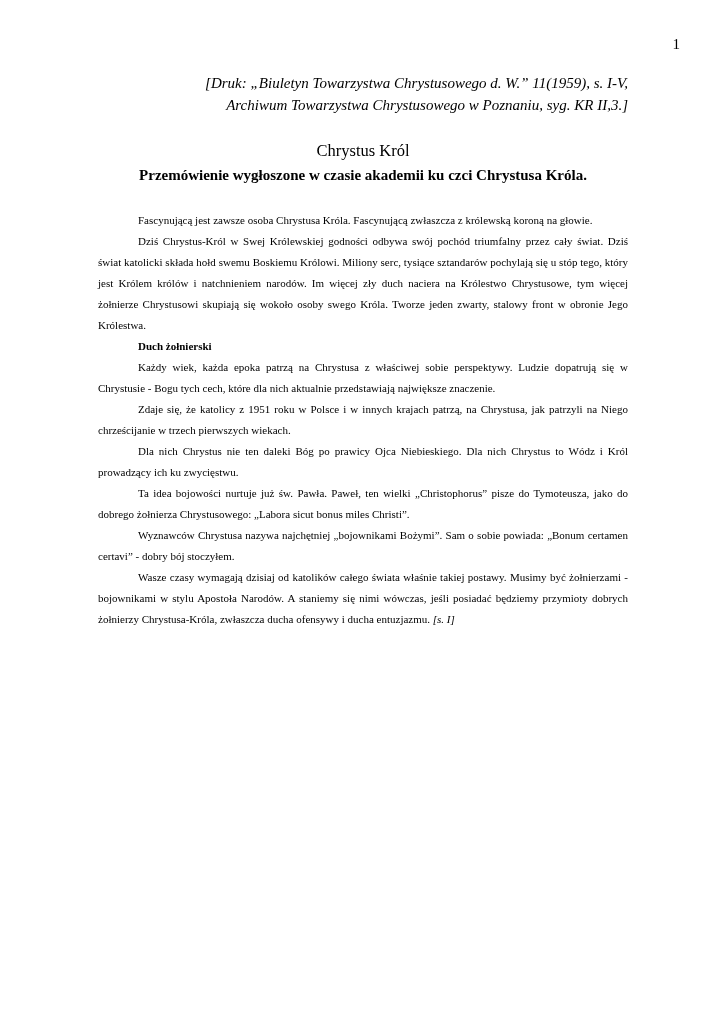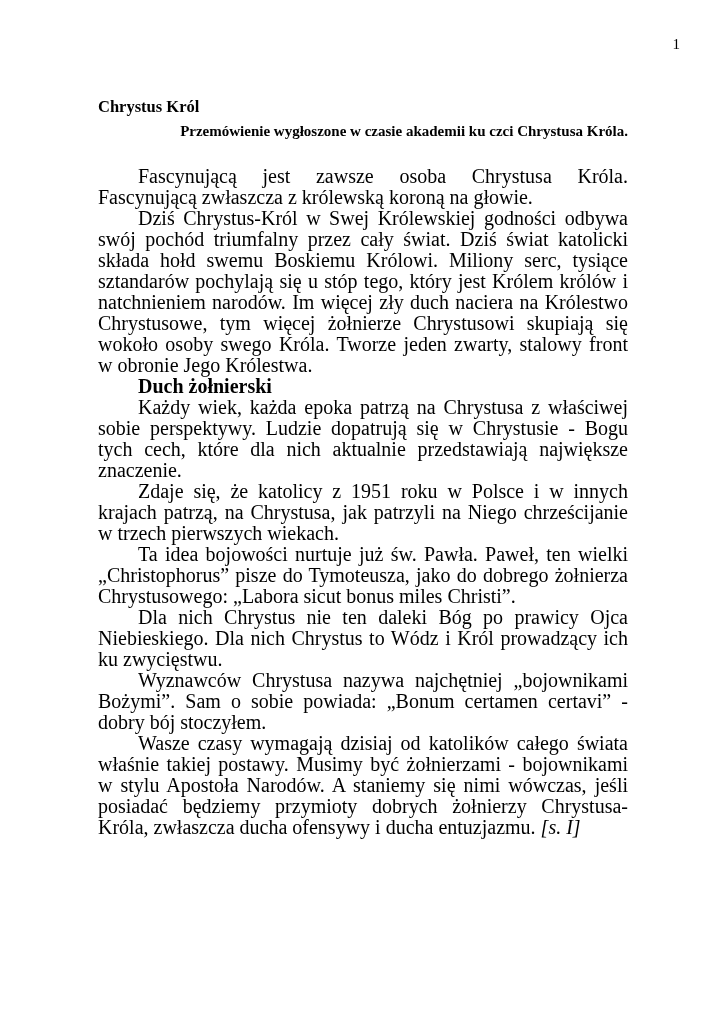--- a/index.html
+++ b/index.html
@@ -30,35 +30,36 @@
   .citation {
     text-align: right;
     font-style: italic;
     font-size: 15px;
     line-height: 22px;
   }
   .citation div {
     white-space: nowrap;
   }
   .title {
-    font-weight: bold;
+    text-align: center;
+    font-weight: normal;
     font-size: 16.5px;
     margin-top: 24px;
     line-height: 22px;
   }
   .subtitle {
-    text-align: right;
+    text-align: center;
     font-weight: bold;
     font-size: 15px;
     margin-top: 2px;
     line-height: 22px;
   }
   .body-text {
     margin-top: 24px;
-    font-size: 20px;
+    font-size: 11px;
     line-height: 21px;
     text-align: justify;
   }
   .body-text p {
     margin: 0;
     text-indent: 40px;
   }
   .heading {
     font-weight: bold;
     text-indent: 40px;
@@ -67,29 +68,33 @@
     font-style: italic;
   }
 </style>
 </head>
 <body>
 
 <div class="page">
 
   <div class="page-number">1</div>
 
+  <div class="citation">
+    <div>[Druk: „Biuletyn Towarzystwa Chrystusowego d. W.” 11(1959), s. I-V,</div>
+    <div>Archiwum Towarzystwa Chrystusowego w Poznaniu, syg. KR II,3.]</div>
+  </div>
 
   <div class="title">Chrystus Król</div>
   <div class="subtitle">Przemówienie wygłoszone w czasie akademii ku czci Chrystusa Króla.</div>
 
   <div class="body-text">
     <p>Fascynującą jest zawsze osoba Chrystusa Króla. Fascynującą zwłaszcza z królewską koroną na głowie.</p>
     <p>Dziś Chrystus-Król w Swej Królewskiej godności odbywa swój pochód triumfalny przez cały świat. Dziś świat katolicki składa hołd swemu Boskiemu Królowi. Miliony serc, tysiące sztandarów pochylają się u stóp tego, który jest Królem królów i natchnieniem narodów. Im więcej zły duch naciera na Królestwo Chrystusowe, tym więcej żołnierze Chrystusowi skupiają się wokoło osoby swego Króla. Tworze jeden zwarty, stalowy front w obronie Jego Królestwa.</p>
     <p class="heading">Duch żołnierski</p>
     <p>Każdy wiek, każda epoka patrzą na Chrystusa z właściwej sobie perspektywy. Ludzie dopatrują się w Chrystusie - Bogu tych cech, które dla nich aktualnie przedstawiają największe znaczenie.</p>
     <p>Zdaje się, że katolicy z 1951 roku w Polsce i w innych krajach patrzą, na Chrystusa, jak patrzyli na Niego chrześcijanie w trzech pierwszych wiekach.</p>
+    <p>Dla nich Chrystus nie ten daleki Bóg po prawicy Ojca Niebieskiego. Dla nich Chrystus to Wódz i Król prowadzący ich ku zwycięstwu.</p>
     <p>Ta idea bojowości nurtuje już św. Pawła. Paweł, ten wielki „Christophorus” pisze do Tymoteusza, jako do dobrego żołnierza Chrystusowego: „Labora sicut bonus miles Christi”.</p>
-    <p>Dla nich Chrystus nie ten daleki Bóg po prawicy Ojca Niebieskiego. Dla nich Chrystus to Wódz i Król prowadzący ich ku zwycięstwu.</p>
     <p>Wyznawców Chrystusa nazywa najchętniej „bojownikami Bożymi”. Sam o sobie powiada: „Bonum certamen certavi” - dobry bój stoczyłem.</p>
     <p><span>Wasze czasy wymagają dzisiaj od katolików całego świata właśnie takiej postawy. Musimy być żołnierzami - bojownikami w stylu Apostoła Narodów. A staniemy się nimi wówczas, jeśli posiadać będziemy przymioty dobrych żołnierzy Chrystusa-Króla, zwłaszcza ducha ofensywy i ducha entuzjazmu. </span><span class="ref">[s. I]</span></p>
   </div>
 
 </div>
 
 </body></html>

